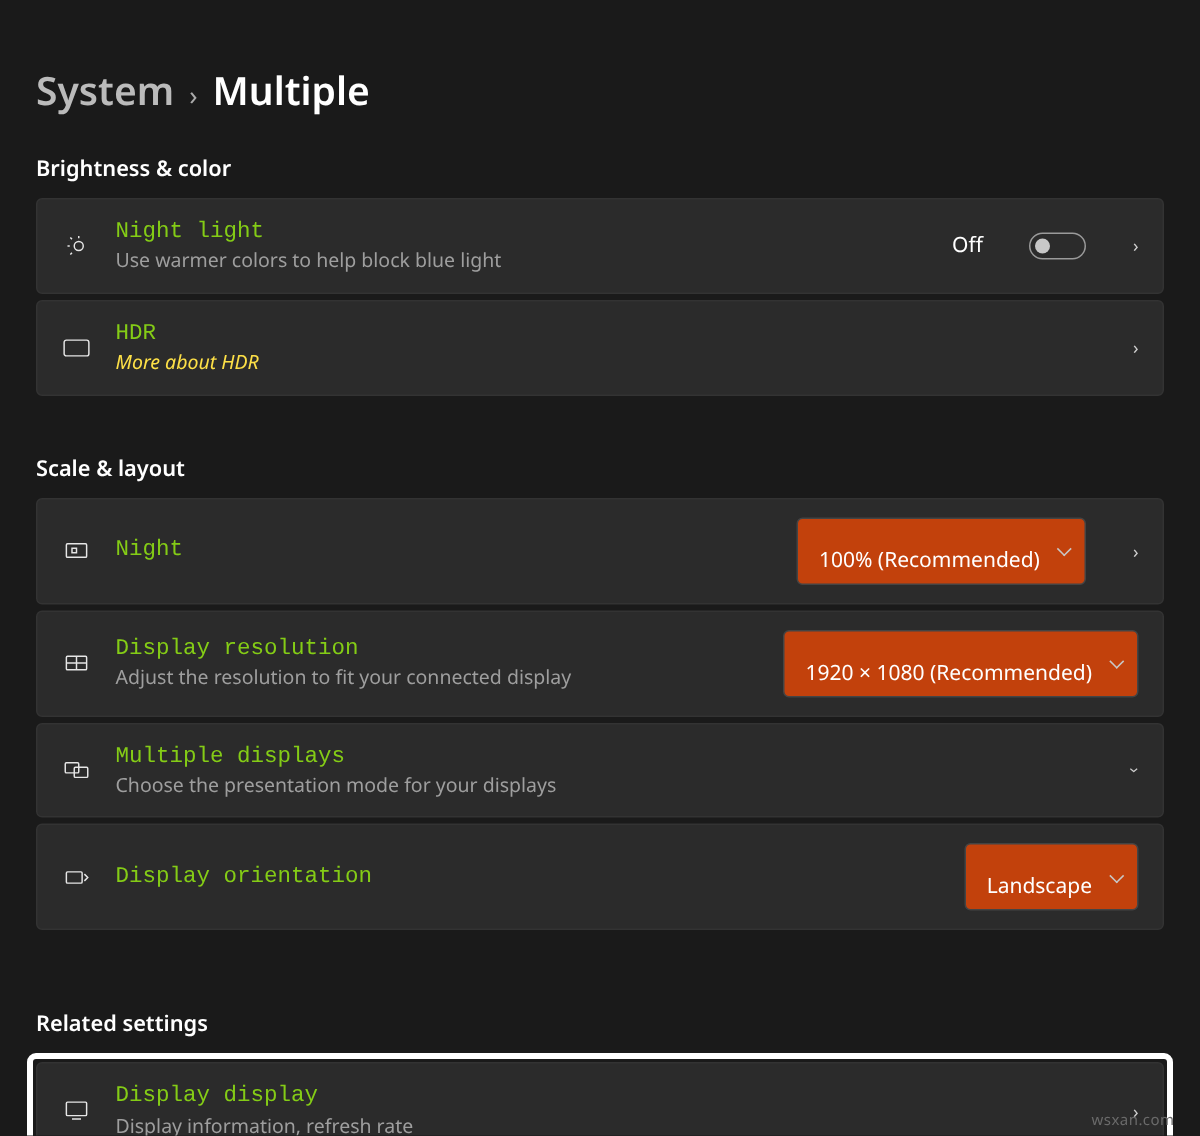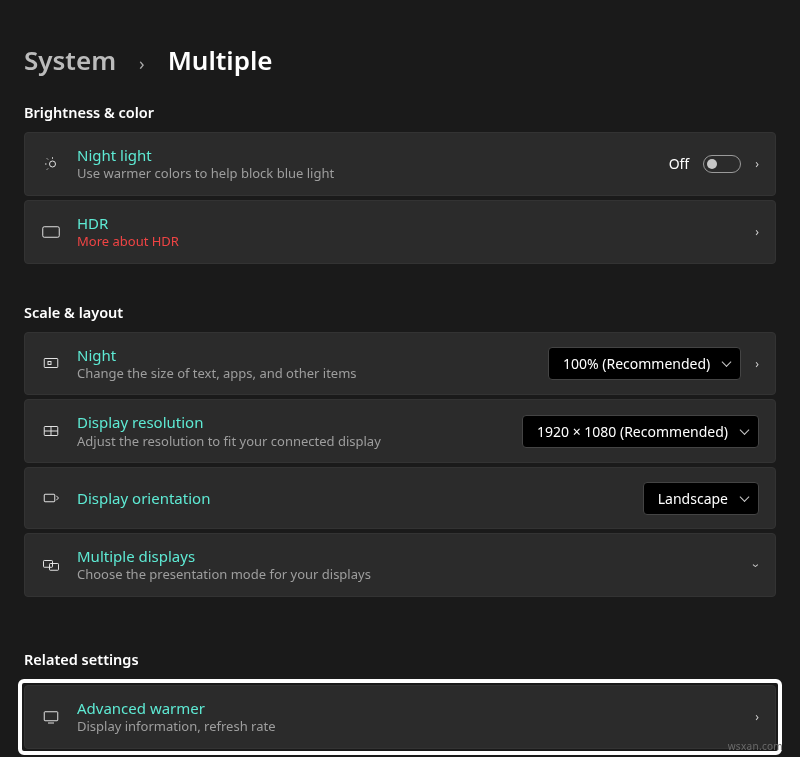--- a/index.html
+++ b/index.html
@@ -12,21 +12,21 @@
     width: 800px;
     height: 757px;
     overflow: hidden;
   }
   .page {
     padding: 0 24px;
   }
   .breadcrumb {
     display: flex;
     align-items: baseline;
-    gap: 23px;
+    gap: 10px;
     margin: 42px 0 24px 0;
   }
   .breadcrumb .parent {
     font-size: 26px;
     font-weight: 600;
     color: #bbbbbb;
   }
   .breadcrumb .sep {
     font-size: 18px;
     color: #aaaaaa;
@@ -64,34 +64,36 @@
   }
   .card .text-col {
     flex: 1 1 auto;
     min-width: 0;
     display: flex;
     flex-direction: column;
     line-height: 1.35;
   }
   .card .title {
     font-size: 15px;
-    color: #5eead4;
+    color: #84cc16;
     font-weight: 400;
+    font-family: Liberation Mono, monospace;
   }
   .card .sub {
     font-size: 13px;
     color: #9e9e9e;
   }
   .card .sub.link {
-    color: #ef4444;
+    color: #fde047;
+    font-style: italic;
   }
   .controls {
     display: flex;
     align-items: center;
-    gap: 14px;
+    gap: 31px;
   }
   .toggle-label {
     font-size: 14px;
     color: #ffffff;
   }
   .toggle {
     width: 38px;
     height: 18px;
     border: 1px solid #9a9a9a;
     border-radius: 10px;
@@ -103,24 +105,24 @@
     width: 10px; height: 10px;
     background: #c8c8c8;
     border-radius: 50%;
     top: 3px; left: 3px;
   }
   .chevron {
     color: #cfcfcf;
     font-size: 12px;
   }
   .dropdown {
-    background: #000000;
+    background: #c2410c;
     border: 1px solid #444;
     border-radius: 4px;
-    padding: 6px 30px 6px 14px;
+    padding: 18px 30px 6px 14px;
     font-size: 14px;
     color: #ffffff;
     position: relative;
     white-space: nowrap;
   }
   .dropdown::after {
     content: "";
     position: absolute;
     right: 10px;
     top: 50%;
@@ -215,21 +217,20 @@
 
   <div class="card">
     <span class="icon-slot">
       <svg width="18" height="18" viewBox="0 0 24 24" fill="none" stroke="#e6e6e6" stroke-width="1.3">
         <rect x="3" y="6" width="18" height="12" rx="1"></rect>
           <rect x="8" y="10" width="4" height="4"></rect>
       </svg>
     </span>
     <div class="text-col">
       <span class="title">Night</span>
-      <span class="sub">Change the size of text, apps, and other items</span>
     </div>
     <div class="controls">
       <span class="dropdown">100% (Recommended)</span>
       <span class="chevron">›</span>
     </div>
   </div>
 
   <div class="card">
     <span class="icon-slot">
       <svg width="18" height="18" viewBox="0 0 24 24" fill="none" stroke="#e6e6e6" stroke-width="1.3">
@@ -240,65 +241,65 @@
     </span>
     <div class="text-col">
       <span class="title">Display resolution</span>
       <span class="sub">Adjust the resolution to fit your connected display</span>
     </div>
     <div class="controls">
       <span class="dropdown">1920 × 1080 (Recommended)</span>
     </div>
   </div>
 
+  <div class="card">
+    <span class="icon-slot">
+      <svg width="18" height="18" viewBox="0 0 24 24" fill="none" stroke="#e6e6e6" stroke-width="1.3">
+        <rect x="2" y="6" width="12" height="9" rx="1"></rect>
+          <rect x="10" y="10" width="12" height="9" rx="1"></rect>
+      </svg>
+    </span>
+    <div class="text-col">
+      <span class="title">Multiple displays</span>
+      <span class="sub">Choose the presentation mode for your displays</span>
+    </div>
+    <div class="controls">
+      <span class="chevron" style="transform:rotate(90deg);display:inline-block;">›</span>
+    </div>
+  </div>
+
   <div class="card single-line">
     <span class="icon-slot">
       <svg width="18" height="18" viewBox="0 0 24 24" fill="none" stroke="#e6e6e6" stroke-width="1.3">
         <rect x="3" y="7" width="14" height="10" rx="1"></rect>
           <path d="M19 9 l3 3 l-3 3"></path>
       </svg>
     </span>
     <div class="text-col">
       <span class="title">Display orientation</span>
     </div>
     <div class="controls">
       <span class="dropdown">Landscape</span>
-    </div>
-  </div>
-
-  <div class="card">
-    <span class="icon-slot">
-      <svg width="18" height="18" viewBox="0 0 24 24" fill="none" stroke="#e6e6e6" stroke-width="1.3">
-        <rect x="2" y="6" width="12" height="9" rx="1"></rect>
-          <rect x="10" y="10" width="12" height="9" rx="1"></rect>
-      </svg>
-    </span>
-    <div class="text-col">
-      <span class="title">Multiple displays</span>
-      <span class="sub">Choose the presentation mode for your displays</span>
-    </div>
-    <div class="controls">
-      <span class="chevron" style="transform:rotate(90deg);display:inline-block;">›</span>
     </div>
   </div>
 
   <div class="section-gap-lg"></div>
 
   <div class="section-title">Related settings</div>
 
   <div class="highlight-wrap">
     <div class="card">
       <span class="icon-slot">
         <svg width="18" height="18" viewBox="0 0 24 24" fill="none" stroke="#e6e6e6" stroke-width="1.3">
           <rect x="3" y="5" width="18" height="12" rx="1"></rect>
             <line x1="8" y1="20" x2="16" y2="20"></line>
         </svg>
       </span>
       <div class="text-col">
-        <span class="title">Advanced warmer</span>
+        <span class="title">Display display</span>
         <span class="sub">Display information, refresh rate</span>
       </div>
       <div class="controls">
         <span class="chevron">›</span>
       </div>
     </div>
   </div>
 
 </div>
 

